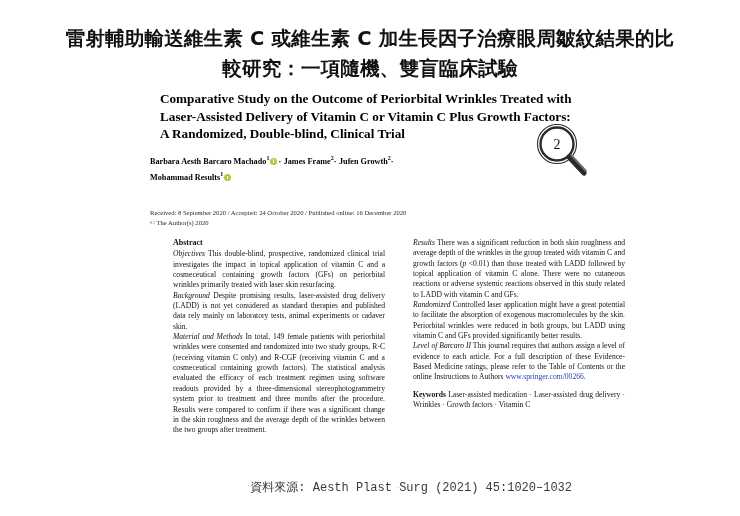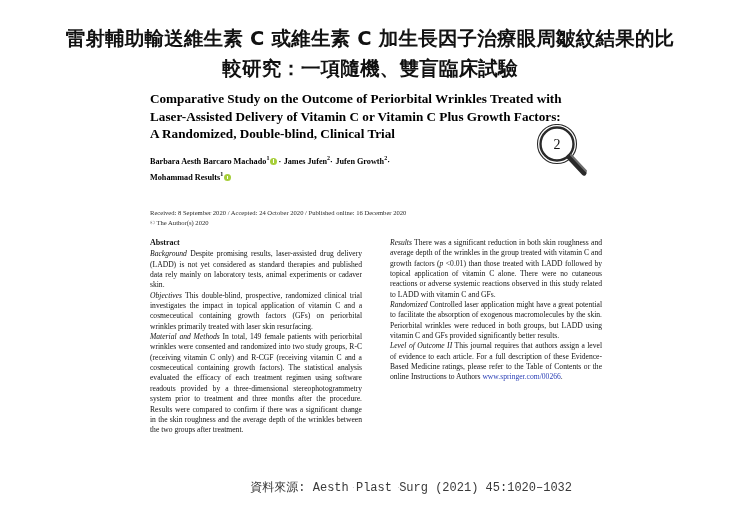--- a/index.html
+++ b/index.html
@@ -35,21 +35,21 @@
     font-weight: bold;
     font-size: 19.5px;
     line-height: 30px;
     letter-spacing: 0.2px;
     color: #111111;
   }
 
   
   .en-title {
     position: absolute;
-    left: 150px;
+    left: 160px;
     top: 90px;
     width: 418px;
     font-family: "Liberation Serif", "DejaVu Serif", serif;
     font-weight: bold;
     font-size: 13.2px;
     line-height: 17.5px;
     color: #000000;
   }
 
   
@@ -115,20 +115,21 @@
   }
   .col {
     position: absolute;
     top: 0;
     width: 212px;
     font-size: 7.6px;
     line-height: 10.35px;
     text-align: justify;
     color: #121212;
     hyphens: auto;
+    margin-left: 23px;
   }
   .col-left  { left: 0; }
   .col-right { left: 240px; }
 
   .abs-h {
     font-weight: bold;
     font-size: 8px;
     margin: 0 0 1px 0;
   }
   .col p {
@@ -179,51 +180,52 @@
       <circle cx="26" cy="20" r="19.5" fill="none" stroke="#2a2a2a" stroke-width="1.1"></circle>
       <path d="M38 33 L53 49" stroke="#2a2a2a" stroke-width="5.2" stroke-linecap="round"></path>
       <path d="M40 31 L55 47" stroke="#6e6e6e" stroke-width="2" stroke-linecap="round"></path>
       <text x="26" y="25" text-anchor="middle" font-family="Liberation Serif, DejaVu Serif, serif" font-size="14" fill="#111111">2</text>
     </svg>
     
   </div>
 
   <div class="authors">
     <span>Barbara Aesth Barcaro Machado</span><sup>1</sup><span class="orcid"></span><span class="sep">·</span>
-    <span>James Jufen</span><sup>2</sup><span class="sep">·</span>
+    <span>James Frame</span><sup>2</sup><span class="sep">·</span>
     <span>Jufen Growth</span><sup>2</sup><span class="sep">·</span><br>
     <span>Mohammad Results</span><sup>1</sup><span class="orcid"></span>
   </div>
 
   <div class="recv">
     <div>Received: 8 September 2020 / Accepted: 24 October 2020 / Published online: 16 December 2020</div>
     <div>© The Author(s) 2020</div>
   </div>
 
   <div class="cols">
 
     <div class="col col-left">
       <div class="abs-h">Abstract</div>
 
+      <p><span class="it">Objectives</span><span> This double-blind, prospective, randomized clinical trial investigates the impact in topical application of vitamin C and a cosmeceutical containing growth factors (GFs) on periorbital wrinkles primarily treated with laser skin resurfacing.</span></p>
+
       <p><span class="it">Background</span><span> Despite promising results, laser-assisted drug delivery (LADD) is not yet considered as standard therapies and published data rely mainly on laboratory tests, animal experiments or cadaver skin.</span></p>
-
-      <p><span class="it">Objectives</span><span> This double-blind, prospective, randomized clinical trial investigates the impact in topical application of vitamin C and a cosmeceutical containing growth factors (GFs) on periorbital wrinkles primarily treated with laser skin resurfacing.</span></p>
 
       <p><span class="it">Material and Methods</span><span> In total, 149 female patients with periorbital wrinkles were consented and randomized into two study groups, R-C (receiving vitamin C only) and R-CGF (receiving vitamin C and a cosmeceutical containing growth factors). The statistical analysis evaluated the efficacy of each treatment regimen using software readouts provided by a three-dimensional stereophotogrammetry system prior to treatment and three months after the procedure. Results were compared to confirm if there was a significant change in the skin roughness and the average depth of the wrinkles between the two groups after treatment.</span></p>
     </div>
 
     <div class="col col-right">
       <p><span class="it">Results</span><span> There was a significant reduction in both skin roughness and average depth of the wrinkles in the group treated with vitamin C and growth factors (</span><span class="it">p</span><span> &lt;0.01) than those treated with LADD followed by topical application of vitamin C alone. There were no cutaneous reactions or adverse systemic reactions observed in this study related to LADD with vitamin C and GFs.</span></p>
 
       <p><span class="it">Randomized</span><span> Controlled laser application might have a great potential to facilitate the absorption of exogenous macromolecules by the skin. Periorbital wrinkles were reduced in both groups, but LADD using vitamin C and GFs provided significantly better results.</span></p>
 
-      <p><span class="it">Level of Outcome II</span><span> This journal requires that authors assign a level of evidence to each article. For a full description of these Evidence-Based Medicine ratings, please refer to the Table of Contents or the online Instructions to Authors </span><span class="lnk">www.springer.com/00266</span><span>.</span></p>
+      <p><span class="it">Level of Barcaro II</span><span> This journal requires that authors assign a level of evidence to each article. For a full description of these Evidence-Based Medicine ratings, please refer to the Table of Contents or the online Instructions to Authors </span><span class="lnk">www.springer.com/00266</span><span>.</span></p>
 
       <span class="gap"></span>
 
+      <p><span class="kw-h">Keywords</span><span> Laser-assisted medication · Laser-assisted drug delivery · Wrinkles · Growth factors · Vitamin C</span></p>
     </div>
   </div>
 
   <div class="dots">· · ·</div>
 
   <div class="source">資料來源: Aesth Plast Surg (2021) 45:1020–1032</div>
 
 </div>
 
 </body></html>

